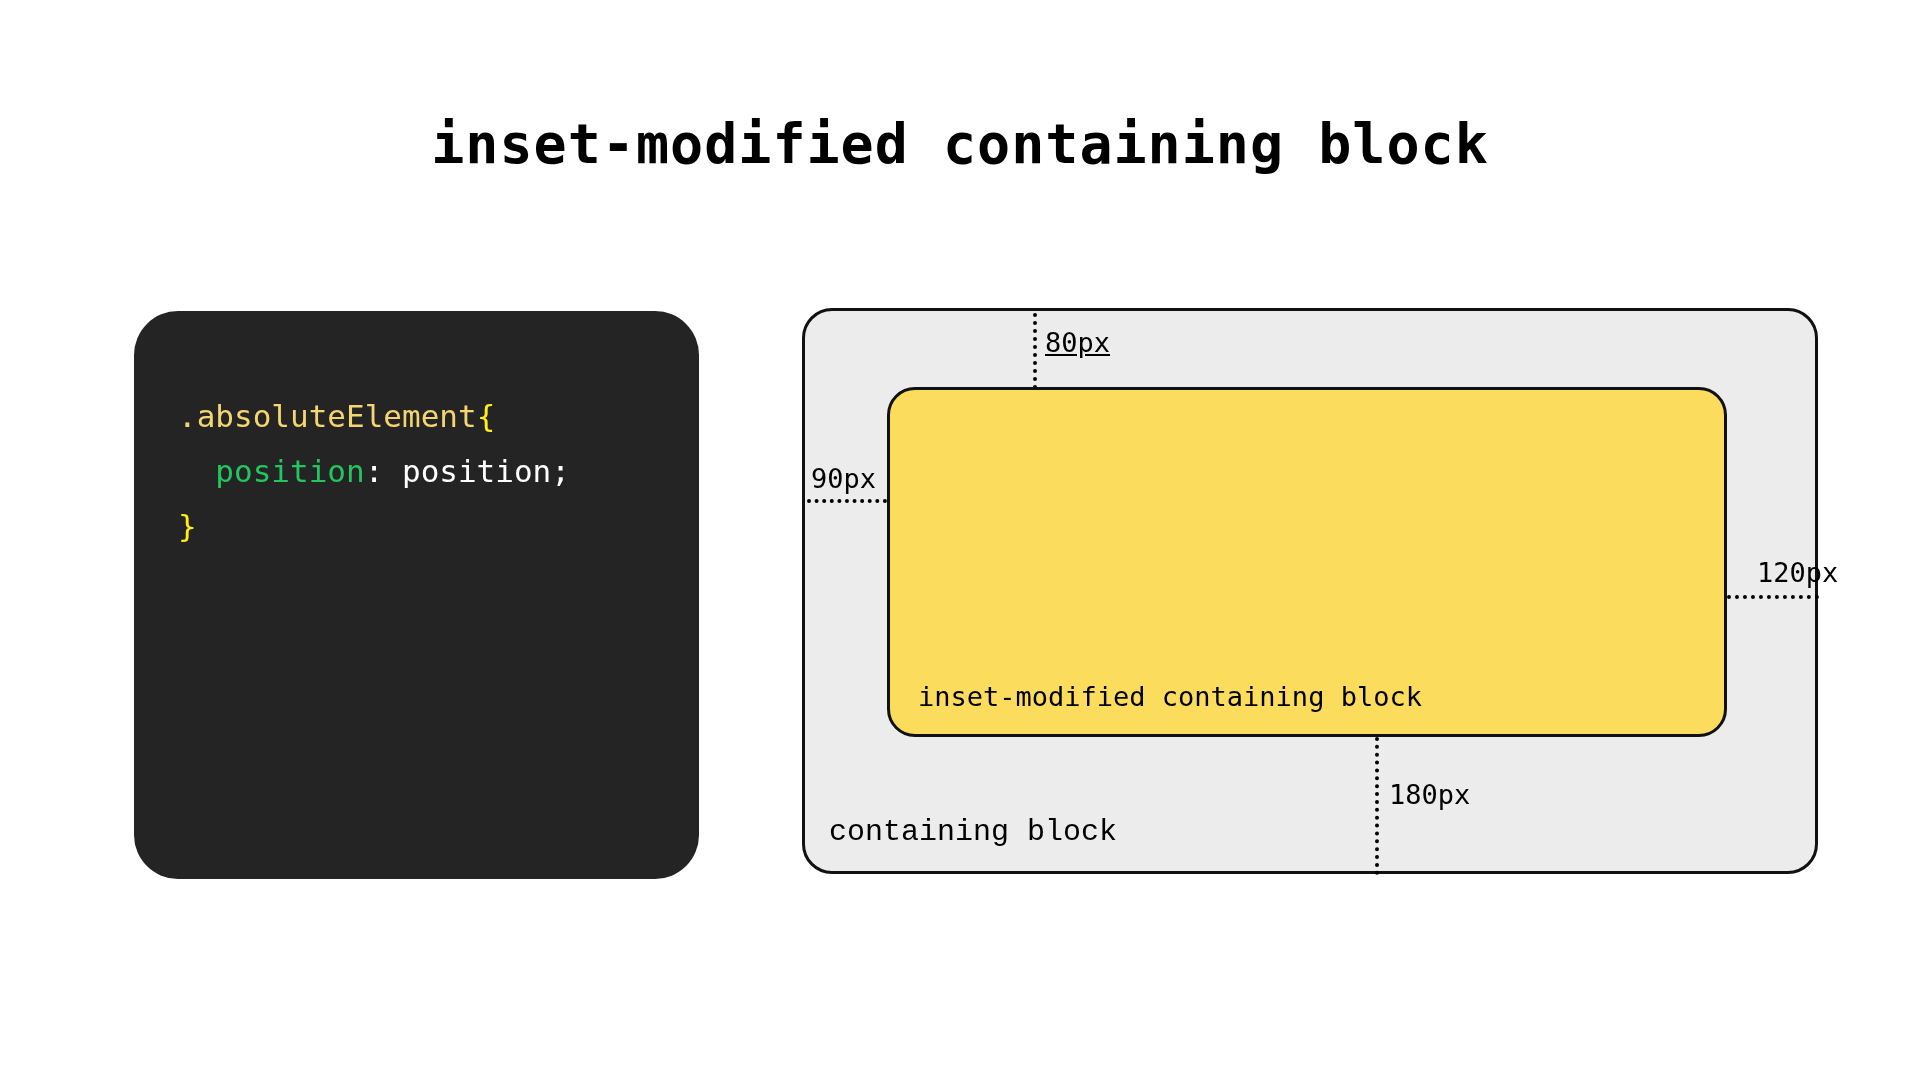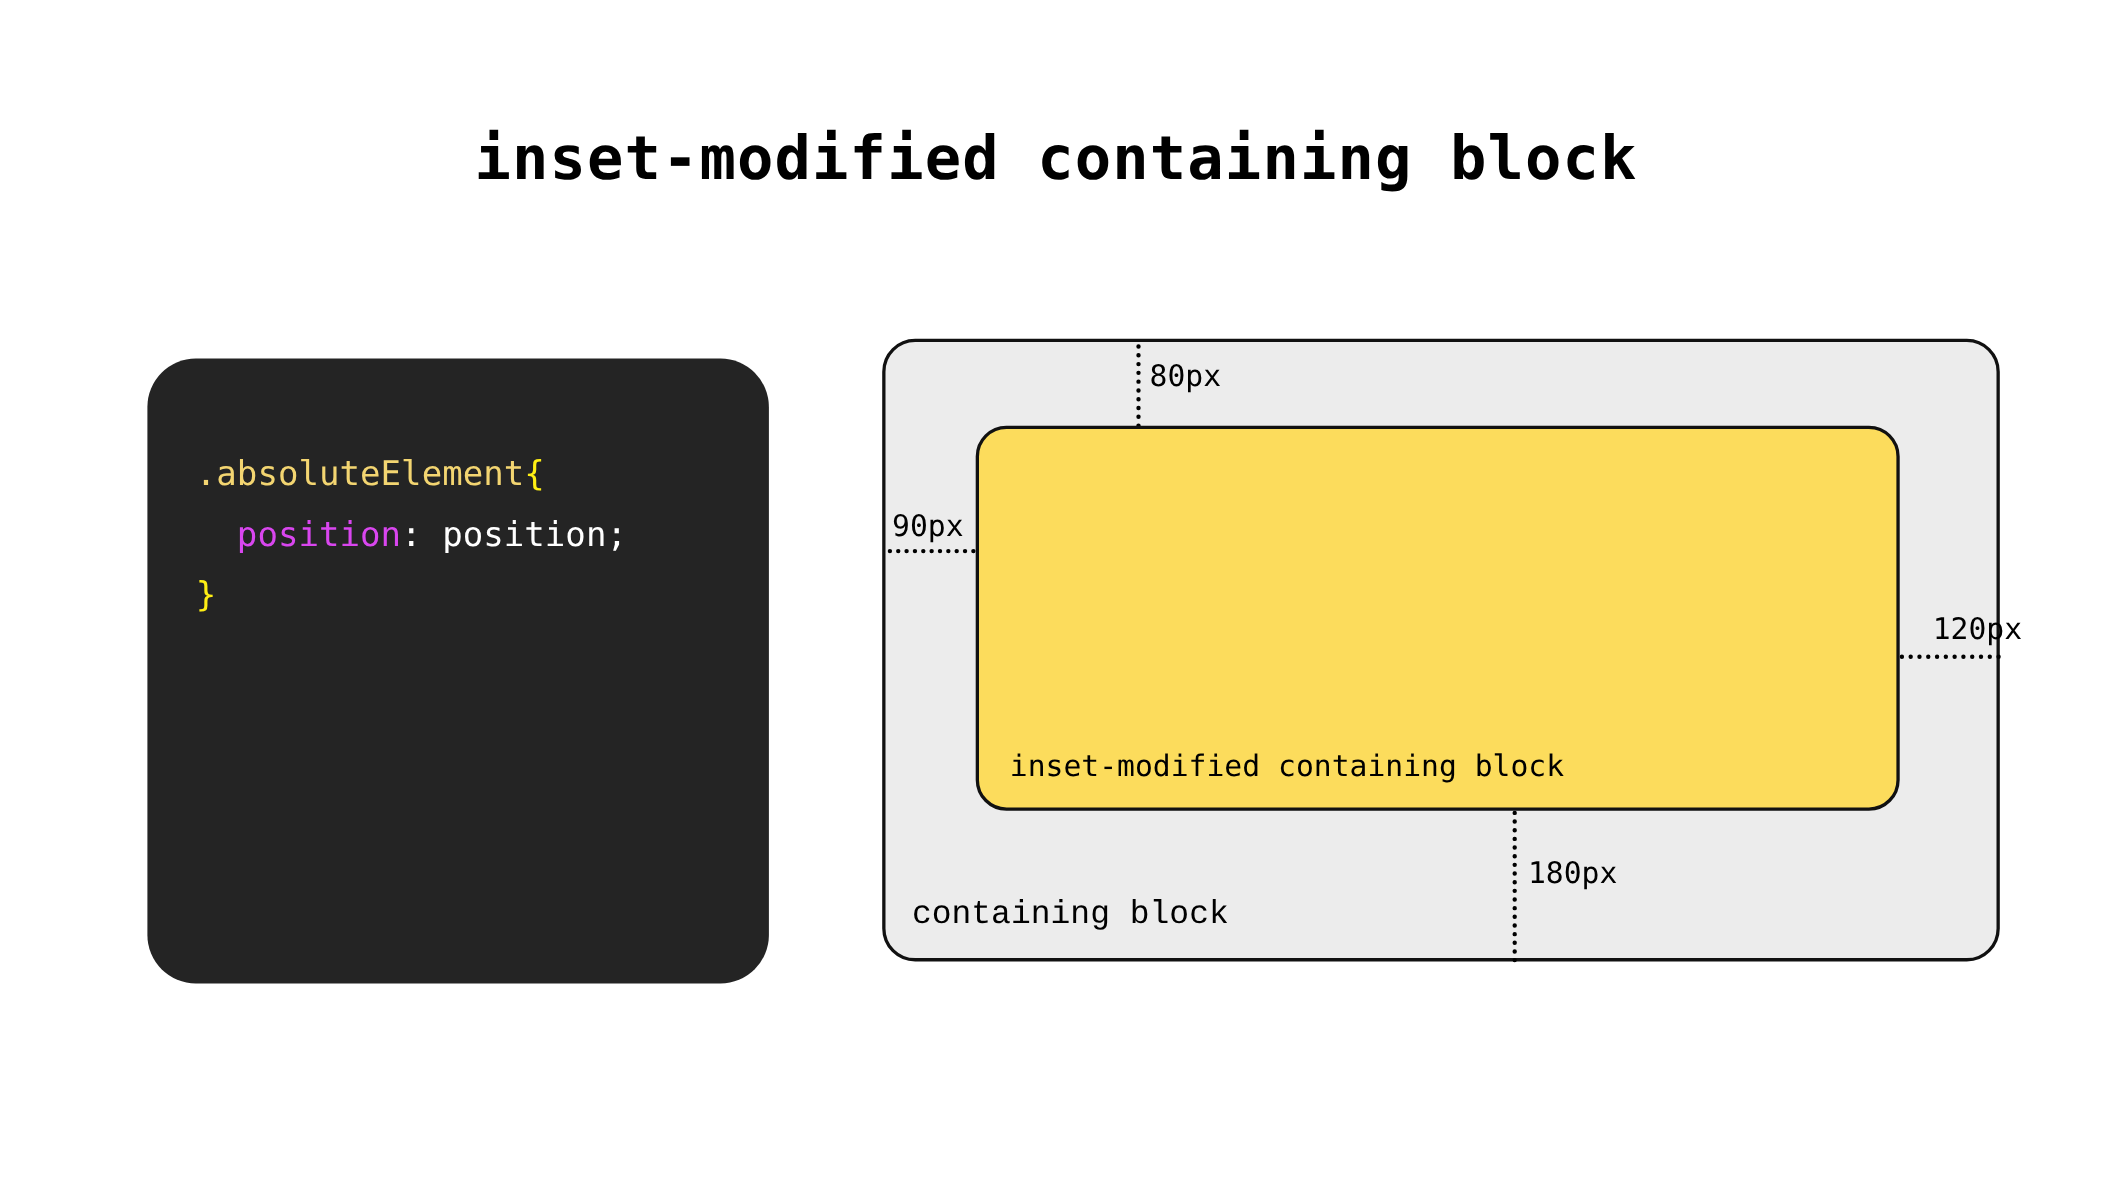--- a/index.html
+++ b/index.html
@@ -34,32 +34,31 @@
   #code-panel {
     position: absolute;
     left: 134px;
     top: 311px;
     width: 565px;
     height: 568px;
     background: #242424;
     border-radius: 44px;
     box-sizing: border-box;
     padding: 78px 0 0 44px;
-    margin-top: 15px;
   }
   .code-line {
     font-family: "DejaVu Sans Mono", "Liberation Mono", monospace;
     font-size: 31px;
     line-height: 55px;
     white-space: pre;
     color: #ffffff;
   }
   .tok-selector { color: #F3D571; }
   .tok-brace    { color: #FFEF14; }
-  .tok-prop     { color: #d946ef; }
+  .tok-prop     { color: #22c55e; }
   .tok-val      { color: #FFFFFF; }
   .tok-punc     { color: #FFFFFF; }
 
   
   #diagram {
     position: absolute;
     left: 802px;
     top: 308px;
     width: 1016px;
     height: 566px;
@@ -119,21 +118,21 @@
   .guide-label {
     position: absolute;
     font-family: "DejaVu Sans Mono", "Liberation Mono", monospace;
     font-size: 27px;
     color: #000000;
     white-space: nowrap;
   }
 
   
   #guide-top       { left: 228px; top: 2px;  height: 76px; }
-  #guide-top-label { left: 240px; top: 16px; }
+  #guide-top-label { left: 240px; top: 16px; text-decoration: underline; }
 
   
   #guide-left       { left: 2px;  top: 188px; width: 80px; }
   #guide-left-label { left: 6px;  top: 152px; }
 
   
   #guide-right       { left: 922px; top: 284px; width: 92px; }
   #guide-right-label { left: 952px; top: 246px; }
 
   

